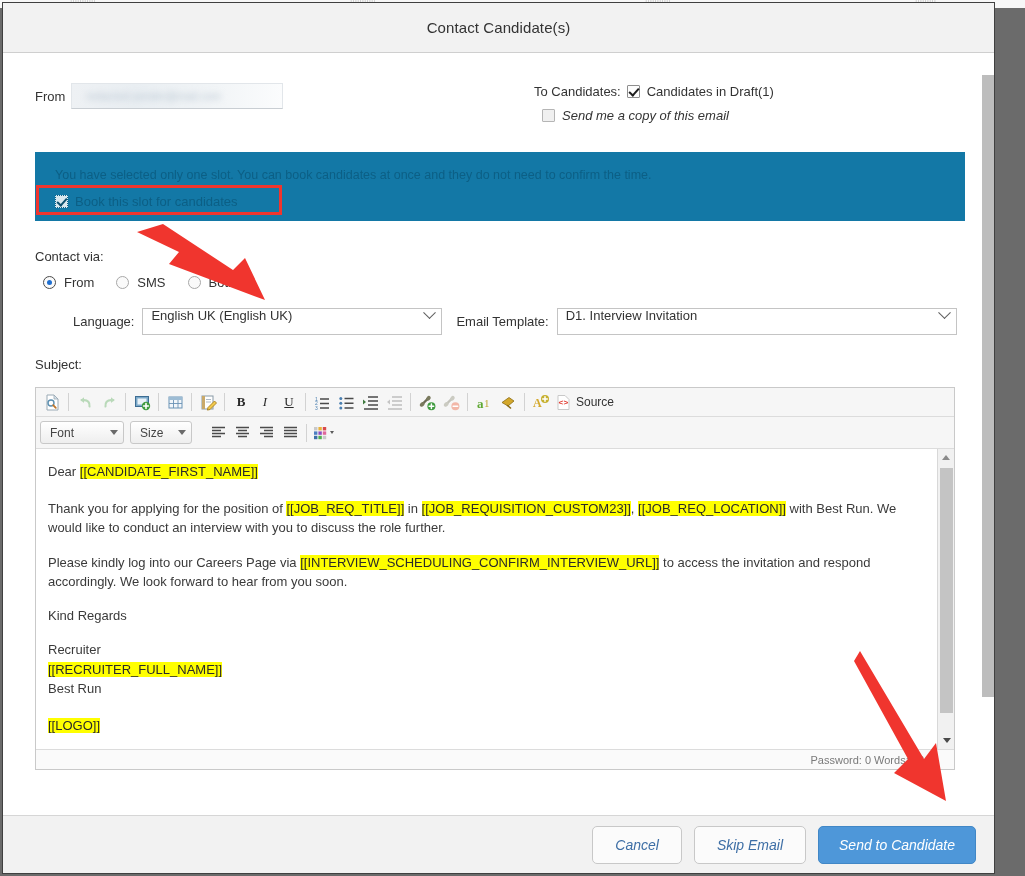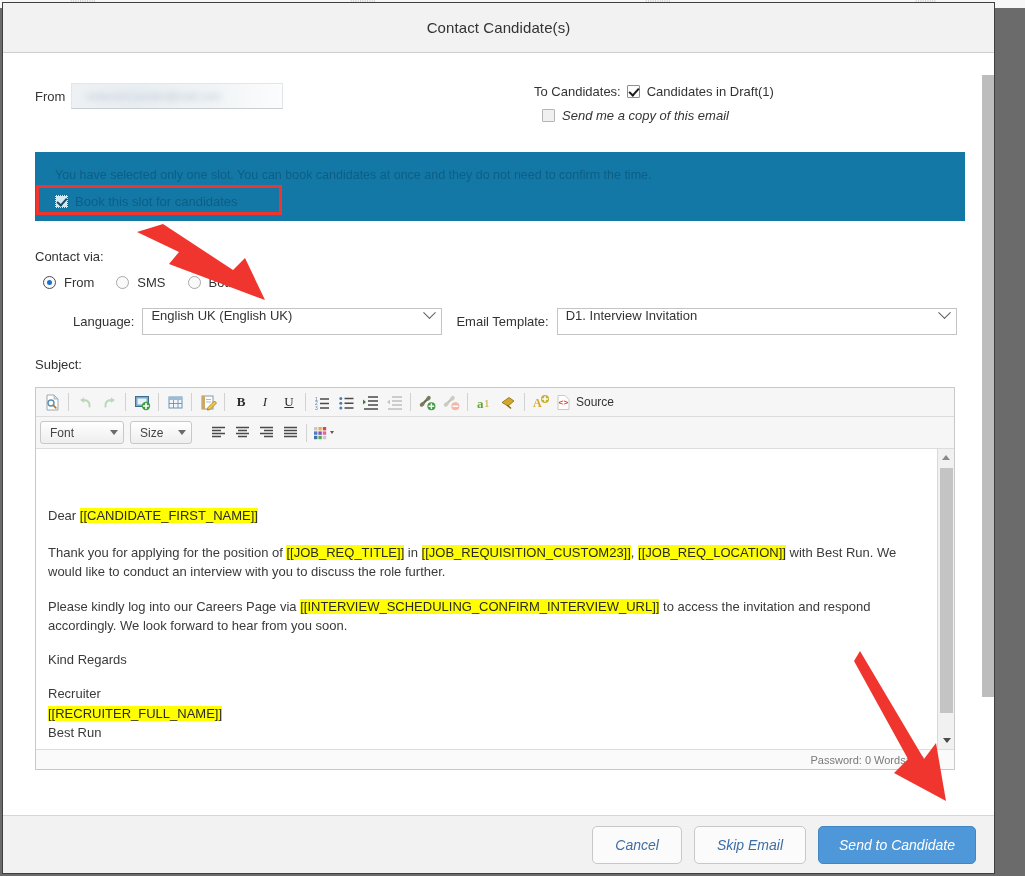--- a/index.html
+++ b/index.html
@@ -544,21 +544,21 @@
               <rect x="9.8" y="7.4" width="3.4" height="3.4" fill="#e0679a"></rect>
               <rect x="1" y="11.8" width="3.4" height="3.4" fill="#3d6fa8"></rect>
               <rect x="5.4" y="11.8" width="3.4" height="3.4" fill="#4fae4f"></rect>
               <rect x="9.8" y="11.8" width="3.4" height="3.4" fill="#c9c9c9"></rect>
               <path d="M17 7l4 0-2 3z" fill="#5a5a5a"></path>
             </svg>
           </div>
         </div>
 
         <div id="editor-content">
-          <p class="tight" style="margin-bottom:18px;margin-top:44px;">
+          <p class="tight" style="margin-bottom:18px;">
             <span>Dear </span><span class="hl">[[CANDIDATE_FIRST_NAME]]</span>
           </p>
           <p>
             <span>Thank you for applying for the position of </span><span class="hl">[[JOB_REQ_TITLE]]</span><span> in </span><span class="hl">[[JOB_REQUISITION_CUSTOM23]]</span><span>,  </span><span class="hl">[[JOB_REQ_LOCATION]]</span><span> with Best Run. We would like to conduct an interview with you to discuss the role further.</span>
           </p>
           <p>
             <span>Please kindly log into our Careers Page via </span><span class="hl">[[INTERVIEW_SCHEDULING_CONFIRM_INTERVIEW_URL]]</span><span> to access the invitation and respond accordingly. We look forward to hear from you soon.</span>
           </p>
           <p><span>Kind Regards</span></p>
           <p class="tight">Recruiter</p>

